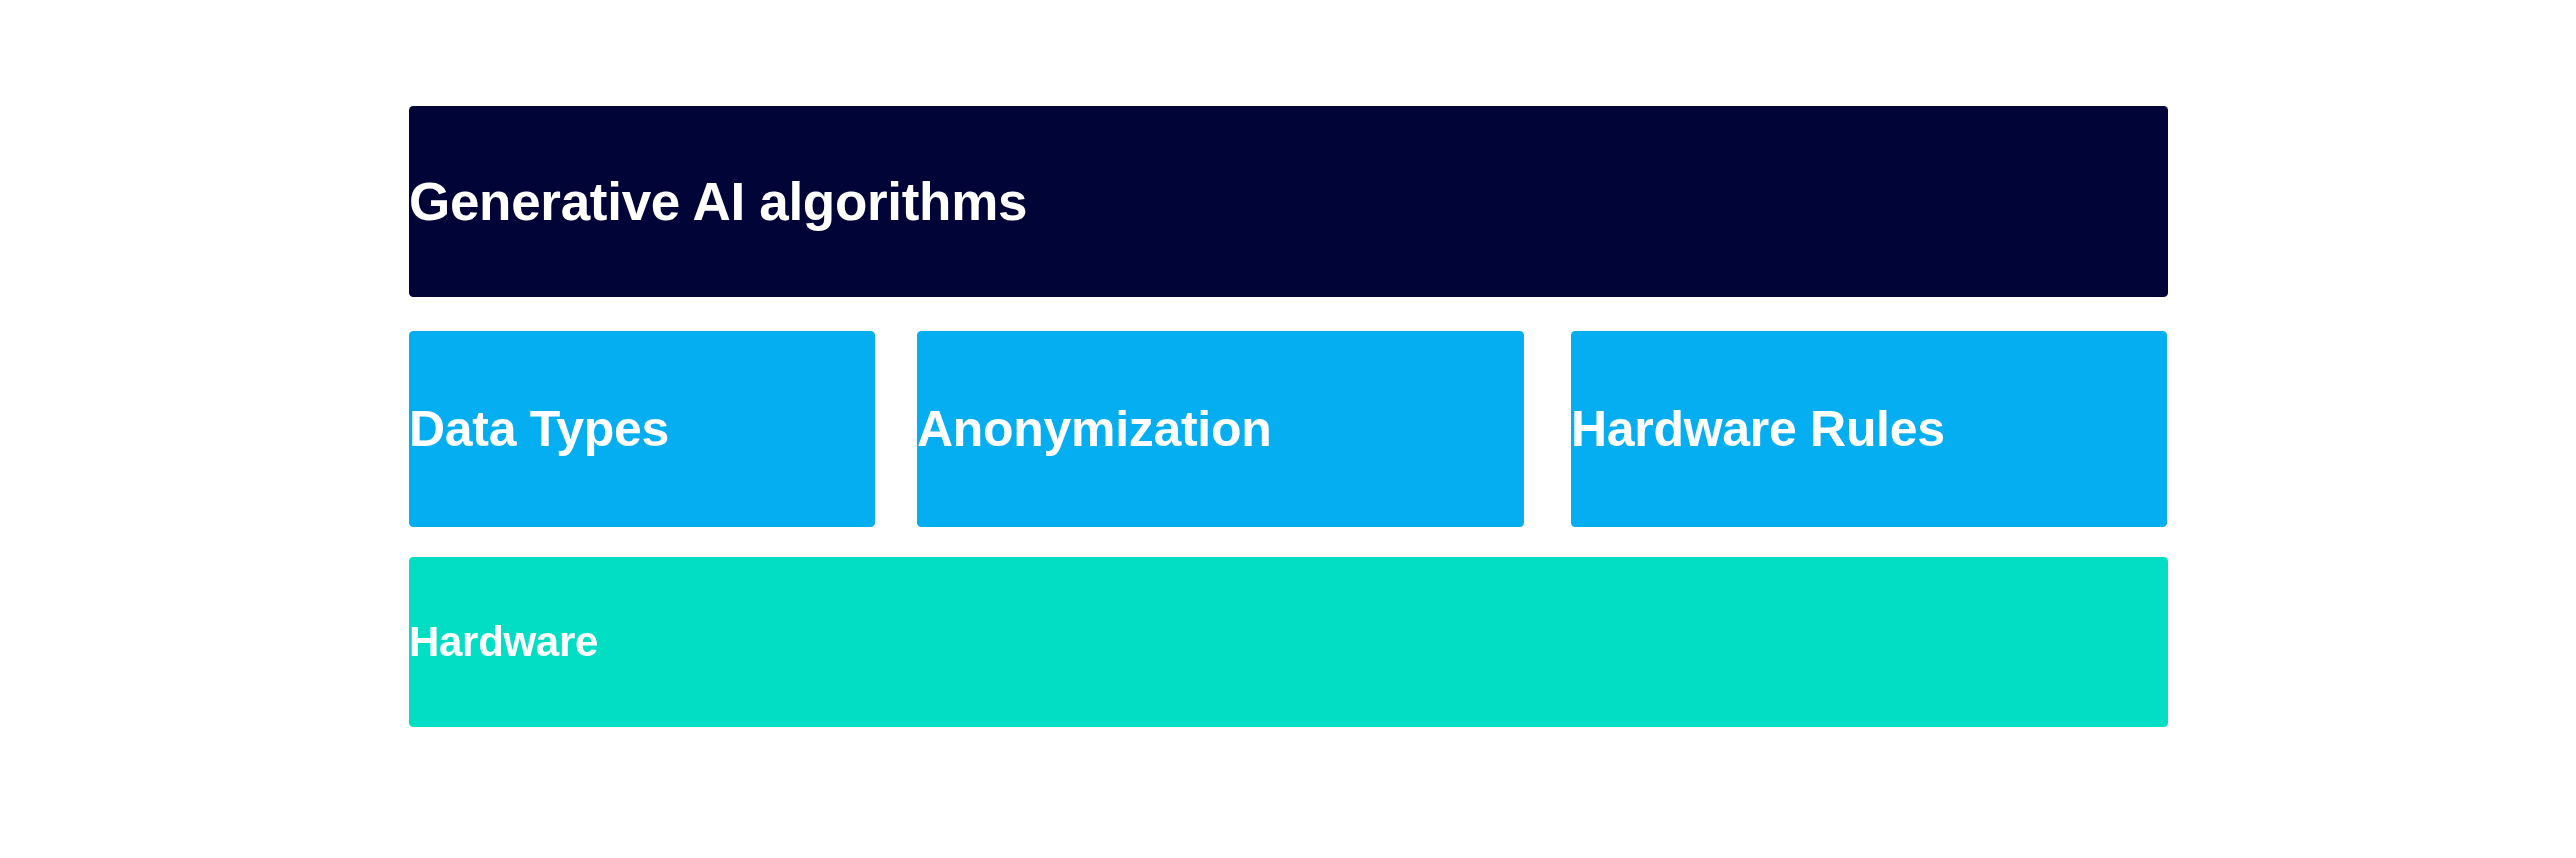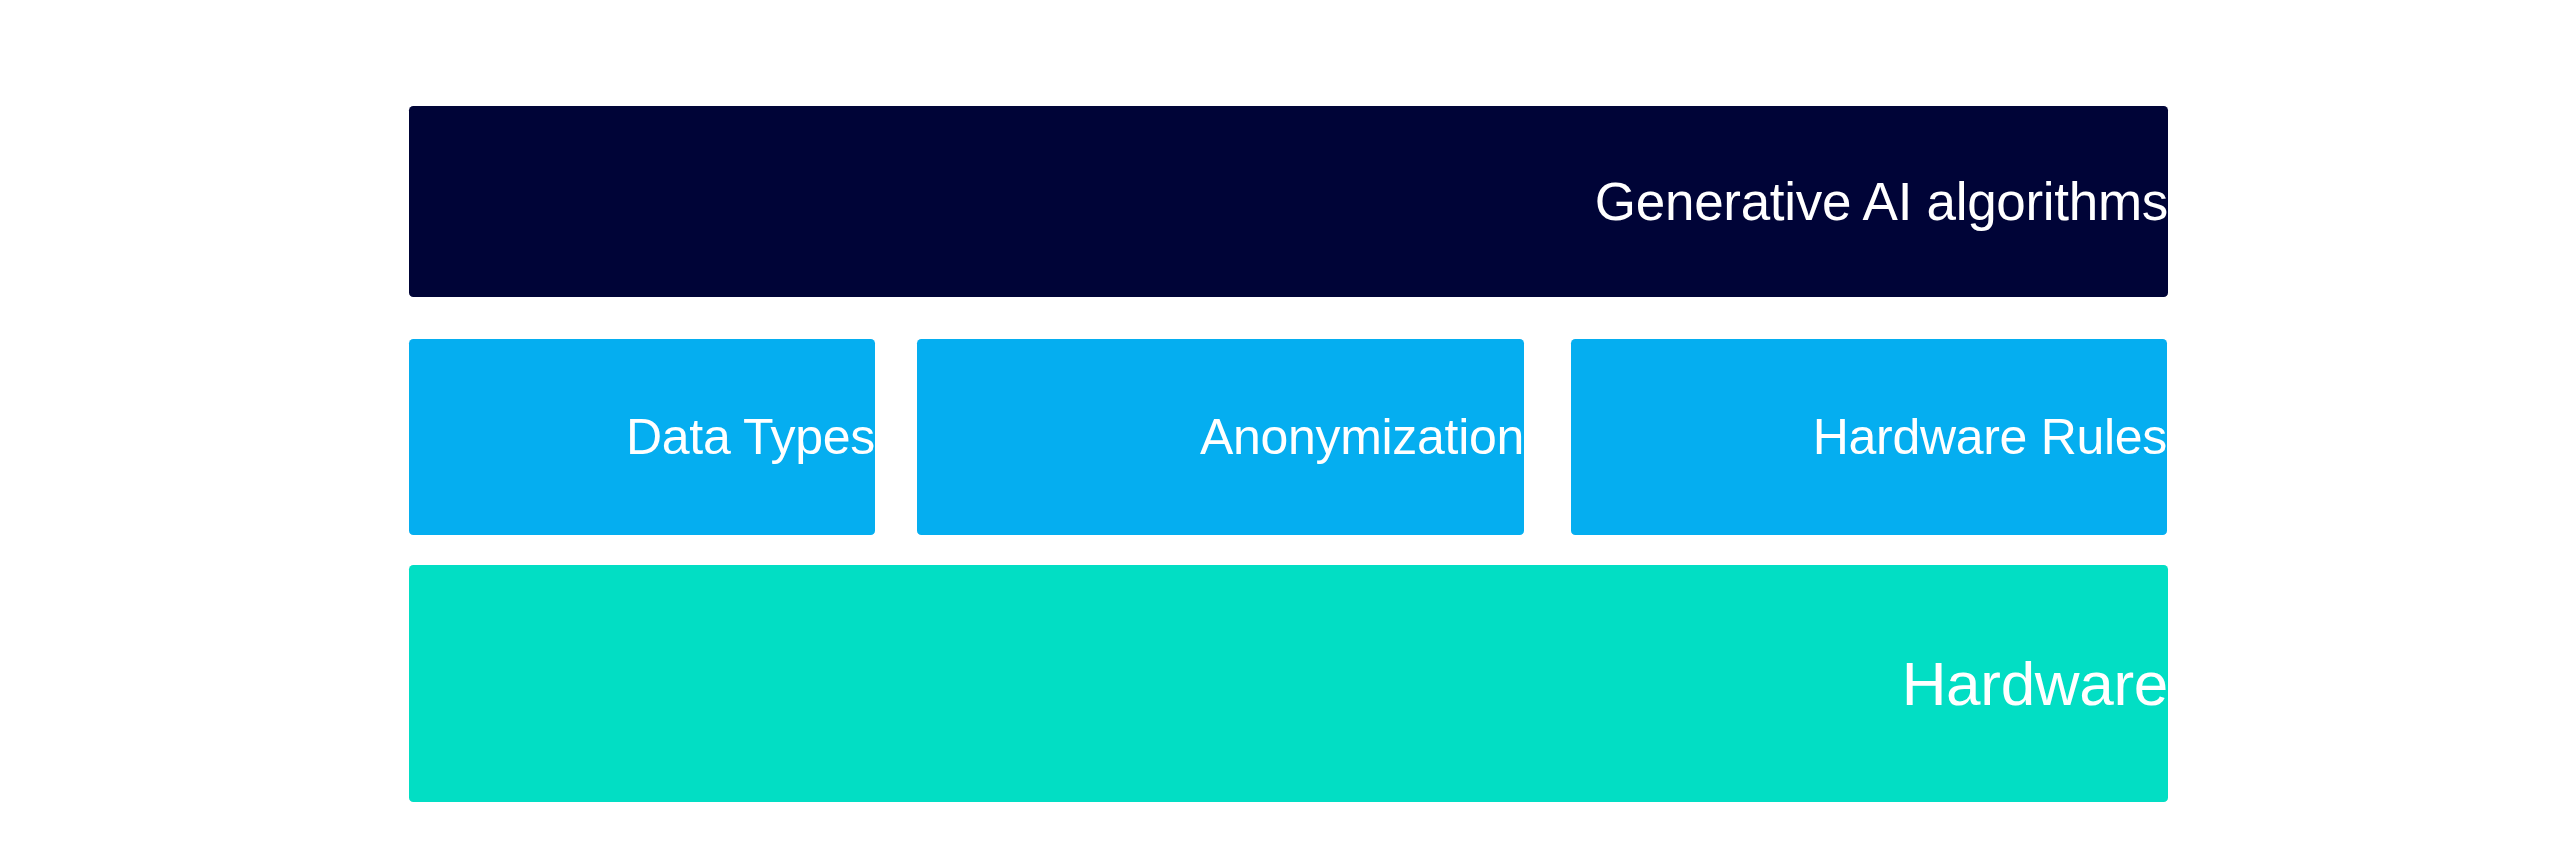--- a/index.html
+++ b/index.html
@@ -29,24 +29,24 @@
     width: 1759px;
     display: flex;
     flex-direction: column;
   }
 
   .tier-box {
     box-sizing: border-box;
     border-radius: 4.3px;
     display: flex;
     align-items: center;
-    justify-content: flex-end;
+    justify-content: flex-start;
     text-align: center;
     color: #ffffff;
-    font-weight: normal;
+    font-weight: bold;
     letter-spacing: -0.3px;
     line-height: 1;
     user-select: none;
   }
 
   
   .tier-algorithms {
     height: 191px;
     background: #000437;
     font-size: 53px;
@@ -54,42 +54,41 @@
 
   
   .tier-gap-1 { height: 34px; }
 
   
   .tier-components {
     height: 196px;
     display: flex;
     flex-direction: row;
     align-items: stretch;
-    margin-top: 8px;
   }
   .component-box {
     background: #05aef0;
     font-size: 50px;
     height: 100%;
   }
   .component-box.w-data-types     { width: 466px; }
   .component-box.w-anonymization  { width: 607px; }
   .component-box.w-business-rules { width: 596px; }
 
   .component-spacer-a { width: 42px; flex: none; }
   .component-spacer-b { width: 47px; flex: none; }
 
   
   .tier-gap-2 { height: 30px; }
 
   
   .tier-hardware {
-    height: 237px;
+    height: 170px;
     background: #02dec4;
-    font-size: 62px;
+    font-size: 42px;
   }
 </style>
 </head>
 <body>
 
 <div id="diagram-canvas">
 
   <div class="stack">
 
     <div class="tier-box tier-algorithms">

